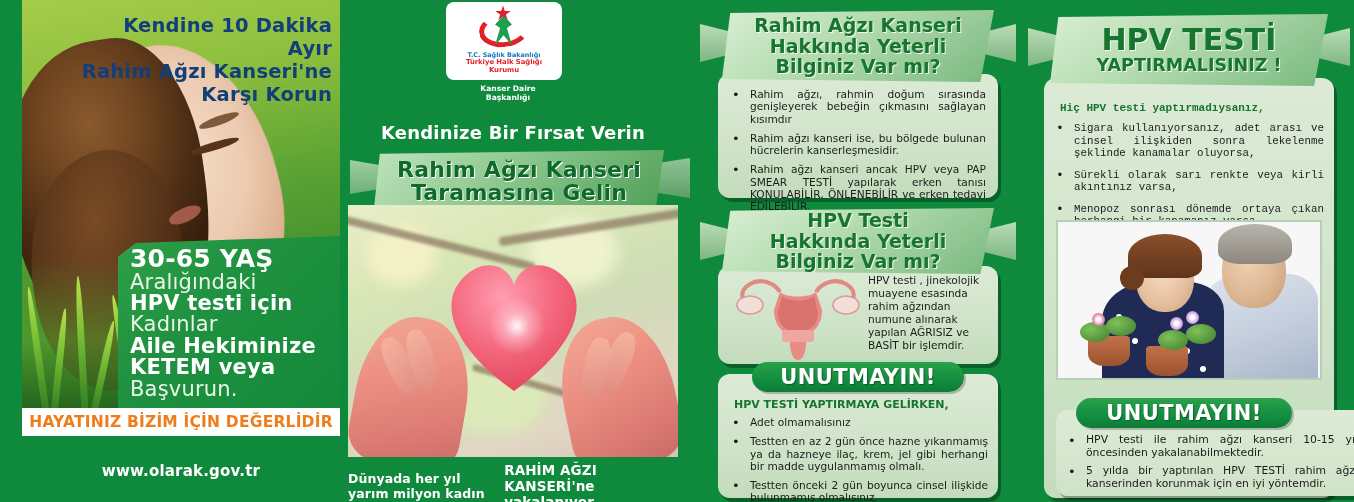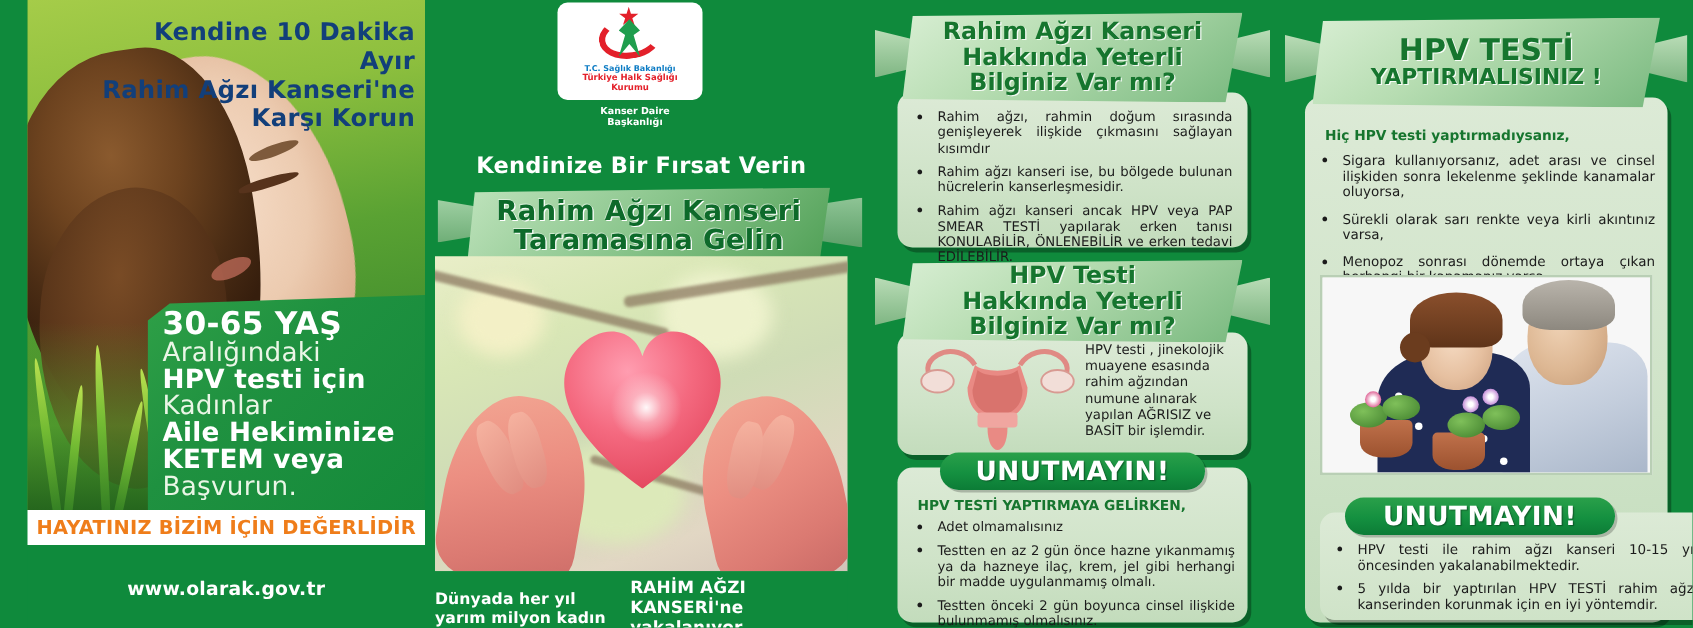--- a/index.html
+++ b/index.html
@@ -309,28 +309,28 @@
   #p3-pill span { font-size: 21px; }
   #p3-card3 { left: 12px; top: 374px; width: 280px; height: 124px; padding: 24px 10px 6px 6px; }
   .p3-lead { color:#16752e; font-size: 11px; font-weight: bold; margin: 0 0 5px 10px; }
   #p3-card3 li { font-size: 10.6px; }
 
   
   #panel4 { left: 1036px; width: 306px; }
 
   #p4-rib { left: 14px; top: 14px; width: 278px; height: 72px; z-index: 3; }
   #p4-rib .face .t1 {
-    font-size: 24px; font-weight:bold; color:#16752e; line-height:1;
+    font-size: 30px; font-weight:bold; color:#16752e; line-height:1;
     text-shadow: 1px 1px 0 rgba(255,255,255,.9);
   }
   #p4-rib .face .t2 {
     font-size: 17.5px; font-weight:bold; color:#16752e; line-height:1; margin-top:2px;
     text-shadow: 1px 1px 0 rgba(255,255,255,.9);
   }
-  #p4-card { left: 8px; top: 78px; width: 290px; height: 420px; padding: 24px 10px 8px 4px; }
+  #p4-card { left: 8px; top: 78px; width: 290px; height: 420px; padding: 24px 10px 8px 4px; font-family: Liberation Mono, monospace; }
   .p4-lead { color:#16752e; font-size: 11px; font-weight:bold; margin: 0 0 8px 12px; }
   #p4-card li { font-size: 10.8px; margin-bottom: 9px; }
 
   .p4-photo {
     position:absolute; left: 12px; top: 142px; width: 266px; height: 160px;
     background: #ffffff; border: 2px solid #b9cfb5;
     overflow:hidden;
   }
   .p4-photo .bg { position:absolute; inset:0; background:#f7f7f7; }
   .p4-man-head {
@@ -497,21 +497,21 @@
       <div class="wing-r"></div>
       <div class="face">
         <span>Rahim Ağzı Kanseri</span>
         <span>Hakkında Yeterli</span>
         <span>Bilginiz Var mı?</span>
       </div>
     </div>
 
     <div class="card" id="p3-card1">
       <ul>
-        <li>Rahim ağzı, rahmin doğum sırasında genişleyerek ilişkide çıkmasını sağlayan kısımdır</li>
+        <li>Rahim ağzı, rahmin doğum sırasında genişleyerek bebeğin çıkmasını sağlayan kısımdır</li>
         <li>Rahim ağzı kanseri ise, bu bölgede bulunan hücrelerin kanserleşmesidir.</li>
         <li>Rahim ağzı kanseri ancak HPV veya PAP SMEAR TESTİ yapılarak erken tanısı KONULABİLİR, ÖNLENEBİLİR ve erken tedavi EDİLEBİLİR.</li>
       </ul>
     </div>
 
     <div class="ribbon" id="p3-rib2">
       <div class="wing-l"></div>
       <div class="wing-r"></div>
       <div class="face">
         <span>HPV Testi</span>

